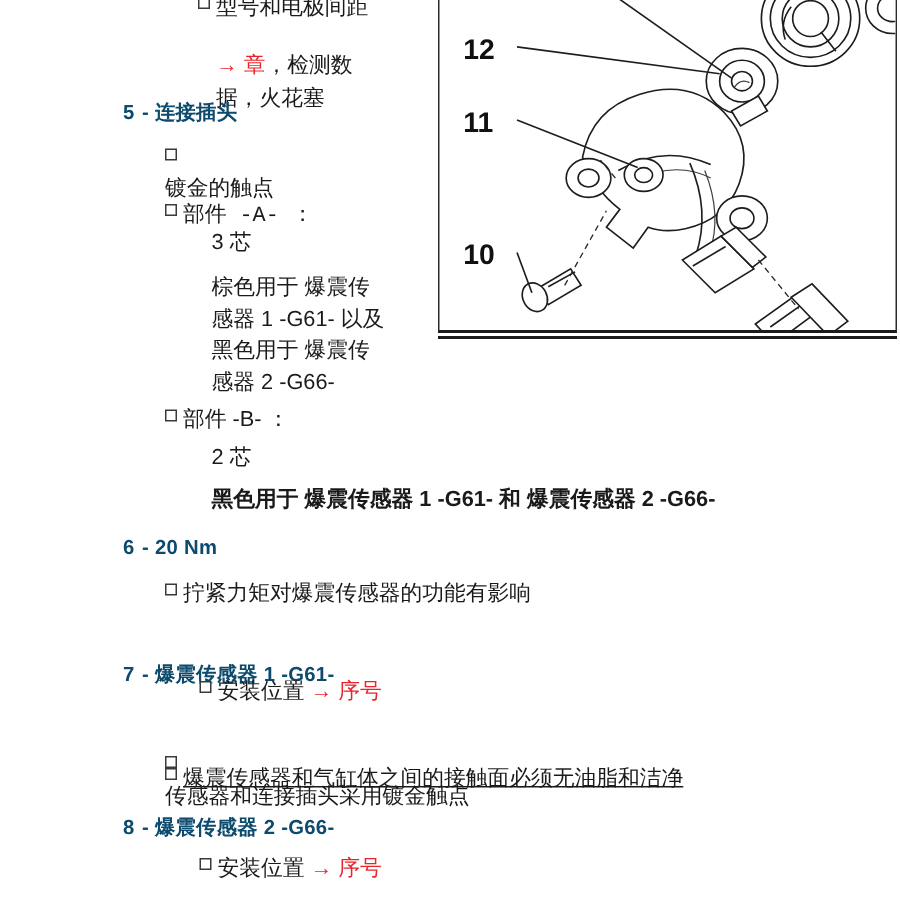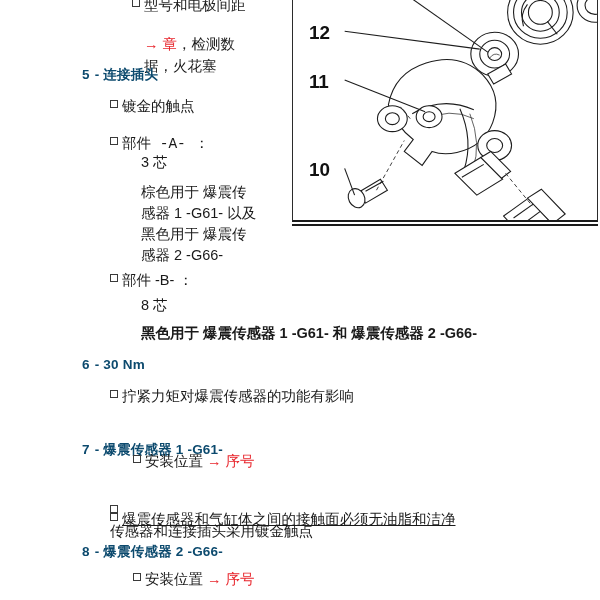--- a/index.html
+++ b/index.html
@@ -245,21 +245,21 @@
     </div>
     <div class="plain narrow" style="left:144px; top:15px;margin-top:18px;"><span class="arrow">→ </span><span class="red">章</span><span>，检测数
 据，火花塞</span></div>
 
     <div class="blk heading" style="left:82px; top:66px;">
       <span class="num">5</span>
       <span>-</span>
       <span>连接插头</span>
     </div>
 
-    <div class="bullet-row" style="left:110px; top:95px;">
+    <div class="bullet-row" style="left:110px; top:95px;flex-direction:column;">
       <span class="bullet-mark"><i></i></span>
       <span class="bullet-text wide">镀金的触点</span>
     </div>
 
     <div class="bullet-row" style="left:110px; top:133px;font-family:Liberation Mono, monospace;">
       <span class="bullet-mark"><i></i></span>
       <span class="bullet-text wide">部件 -A- ：</span>
     </div>
 
     <div class="plain" style="left:141px; top:151px;">3 芯</div>
@@ -267,28 +267,28 @@
     <div class="plain narrow" style="left:141px; top:182px; line-height:21px;">棕色用于 爆震传
 感器 1 -G61- 以及
 黑色用于 爆震传
 感器 2 -G66-</div>
 
     <div class="bullet-row" style="left:110px; top:269px;text-align:right;">
       <span class="bullet-mark"><i></i></span>
       <span class="bullet-text wide">部件 -B- ：</span>
     </div>
 
-    <div class="plain" style="left:141px; top:294px;">8 芯</div>
+    <div class="plain" style="left:141px; top:294px;">2 芯</div>
 
     <div class="plain" style="left:141px; top:322px; white-space:nowrap;font-weight:bold;">黑色用于 爆震传感器 1 -G61- 和 爆震传感器 2 -G66-</div>
 
     <div class="blk heading" style="left:82px; top:357px;">
       <span class="num">6</span>
       <span>-</span>
-      <span>30 Nm</span>
+      <span>20 Nm</span>
     </div>
 
     <div class="bullet-row" style="left:110px; top:385px;">
       <span class="bullet-mark"><i></i></span>
       <span class="bullet-text wide">拧紧力矩对爆震传感器的功能有影响</span>
     </div>
 
     <div class="blk heading" style="left:82px; top:425px;margin-top:16px;">
       <span class="num">7</span>
       <span>-</span>

